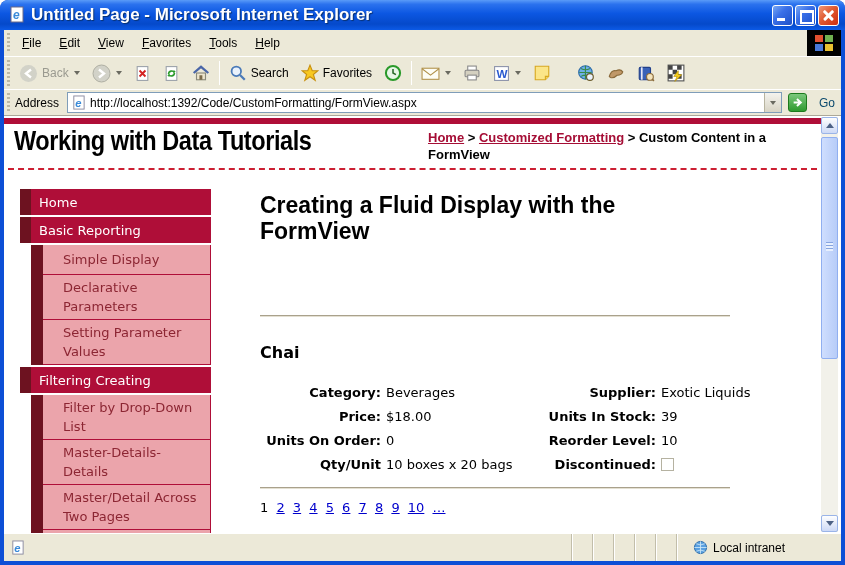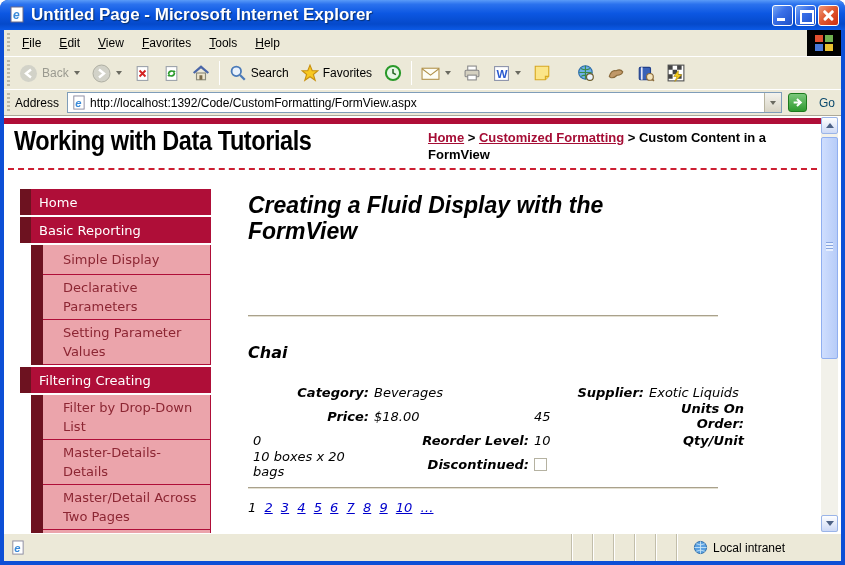--- a/index.html
+++ b/index.html
@@ -65,21 +65,21 @@
   .sidebar{position:absolute;left:16px;top:71px;width:191px;font-family:"DejaVu Sans",sans-serif;font-size:13px;}
   .sb-item{display:flex;}
   .sb-item.lvl1{margin:2px 0;}
   .sb-item .strip{flex:0 0 11px;background:#6d1220;}
   .sb-item.lvl2{padding-left:11px;}
   .sb-item.lvl2 .strip{flex:0 0 12px;}
   .sb-item.lvl1 .bar{flex:1;background:#af0e38;color:#fff;display:flex;align-items:center;padding:0 6px 0 8px;height:26px;}
   .sb-item.lvl2 .bar{flex:1;background:#eba4ab;color:#8c2633;display:flex;align-items:center;padding:3px 6px 3px 20px;min-height:30px;border-bottom:1px solid #af0e38;border-right:1px solid #af0e38;line-height:19px;}
   .sb-item.lvl2.tall .bar{min-height:44px;}
   
-  .main{position:absolute;left:244px;top:70px;width:496px;font-family:"DejaVu Sans",sans-serif;color:#000;font-style:italic;}
+  .main{position:absolute;left:256px;top:70px;width:496px;font-family:"DejaVu Sans",sans-serif;color:#000;}
   .main h2{margin:6px 0 0 0;font-family:"Liberation Sans",sans-serif;font-size:23px;line-height:26px;font-weight:bold;width:470px;}
   .rule{width:470px;height:2px;background:linear-gradient(180deg,#a9a18c 0 1px,#e4e0d2 1px 2px);border:0;}
   .rule1{margin:71px 0 0 0;}
   .rule2{margin:11px 0 0 0;}
   .main h3{margin:26px 0 0 0;font-size:16px;font-weight:bold;}
   .details{margin-top:18px;display:grid;grid-template-columns:121px 160px 115px 1fr;font-size:13px;}
   .details div{height:24px;display:flex;align-items:center;}
   .dlabel{font-weight:bold;justify-content:flex-end;text-align:right;}
   .dvalue{padding-left:5px;}
   .checkbox{width:13px;height:13px;background:#fff;border:1px solid #b5b2a1;display:inline-block;}
@@ -361,21 +361,22 @@
       <h3>Chai</h3>
 
       <div class="details">
         <div class="dlabel">Category:</div>
         <div class="dvalue">Beverages</div>
         <div class="dlabel">Supplier:</div>
         <div class="dvalue">Exotic Liquids</div>
 
         <div class="dlabel">Price:</div>
         <div class="dvalue">$18.00</div>
-        <div class="dvalue">45</div>
+        <div class="dlabel">Units In Stock:</div>
+        <div class="dvalue">39</div>
 
         <div class="dlabel">Units On Order:</div>
         <div class="dvalue">0</div>
         <div class="dlabel">Reorder Level:</div>
         <div class="dvalue">10</div>
 
         <div class="dlabel">Qty/Unit</div>
         <div class="dvalue">10 boxes x 20 bags</div>
         <div class="dlabel">Discontinued:</div>
         <div class="dvalue">

